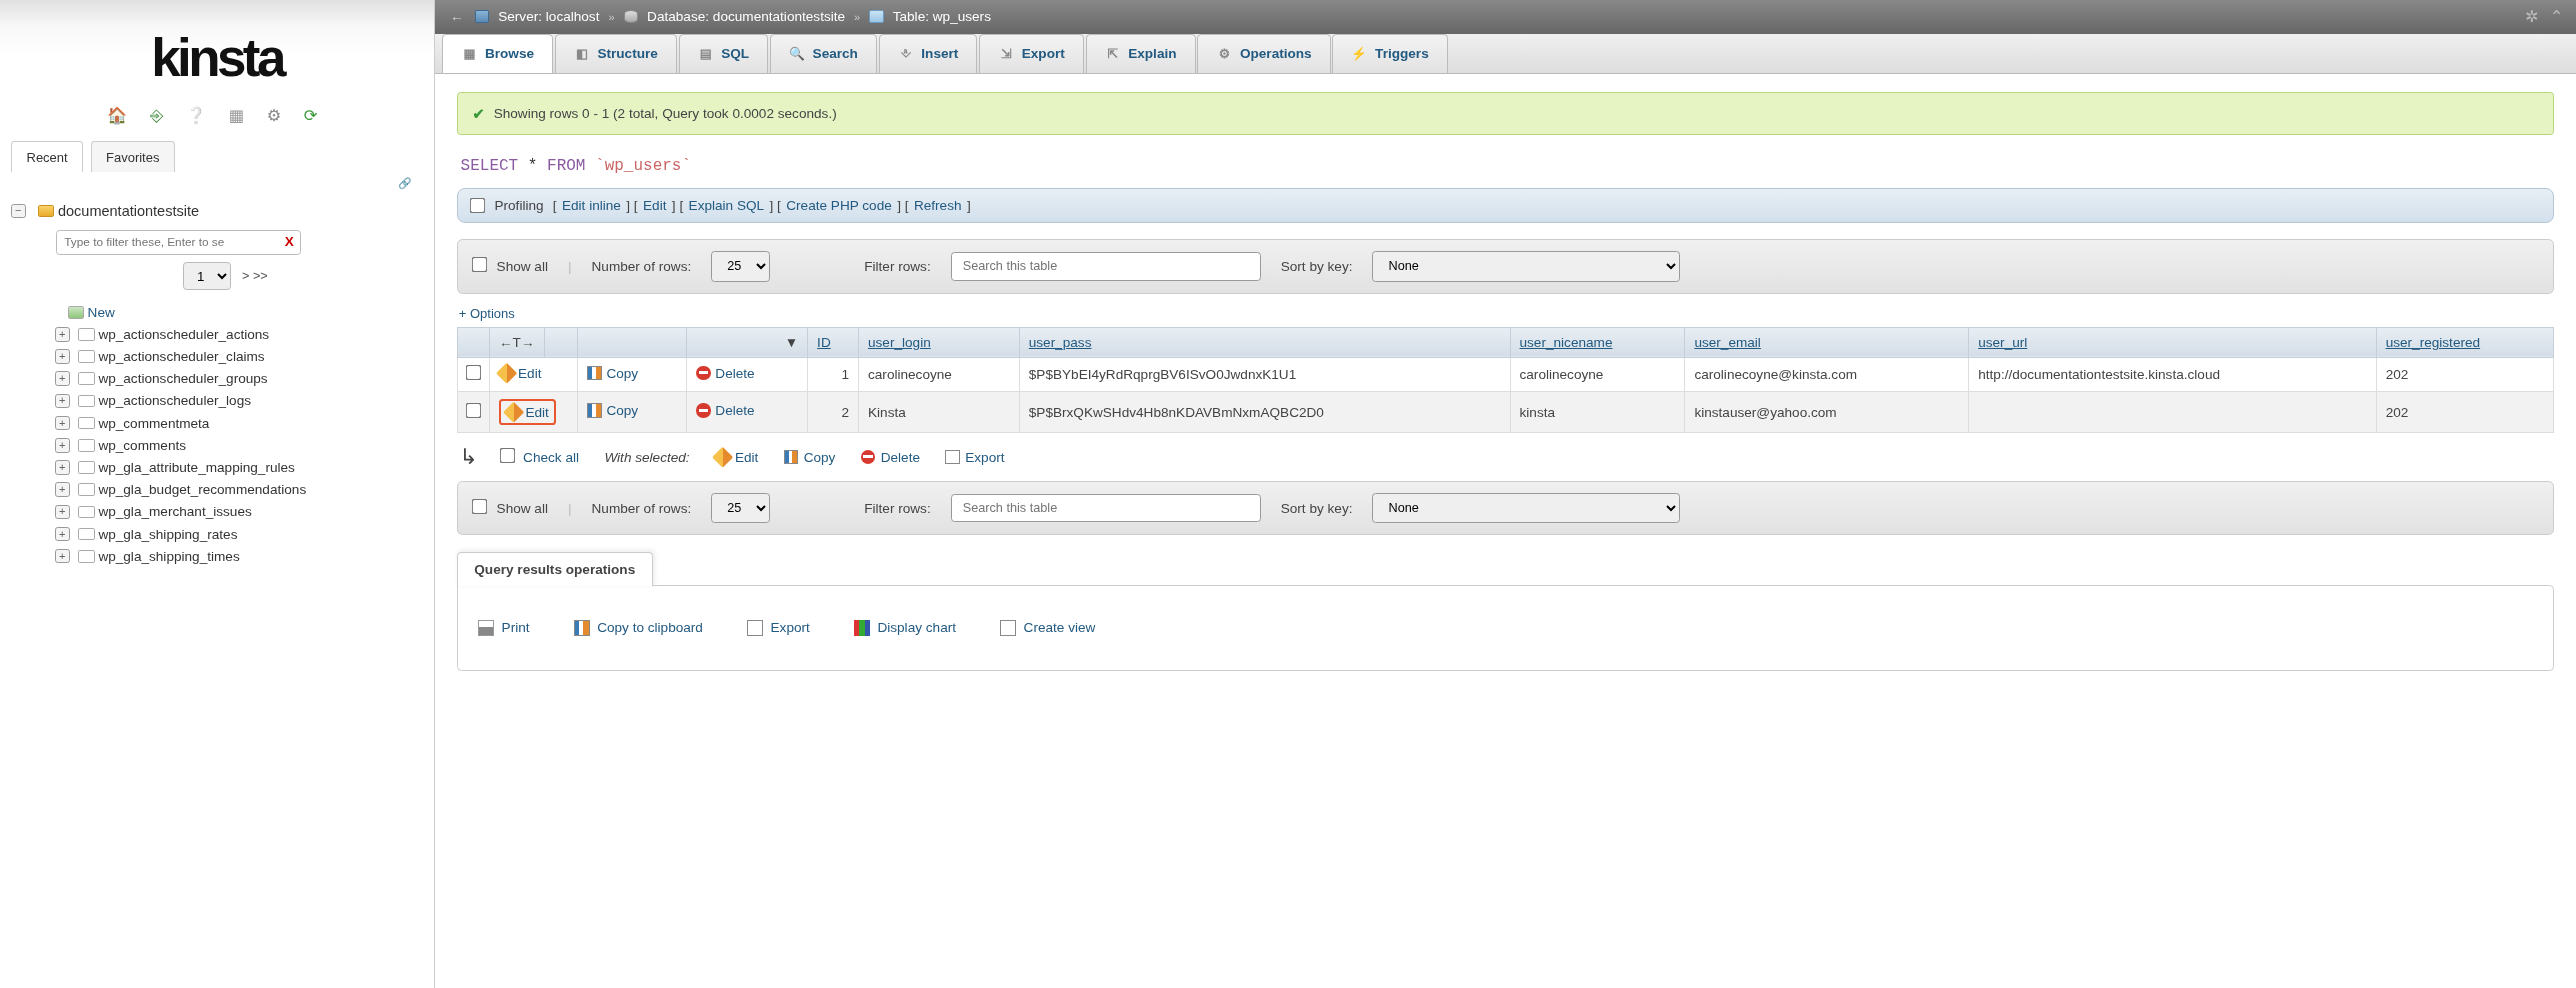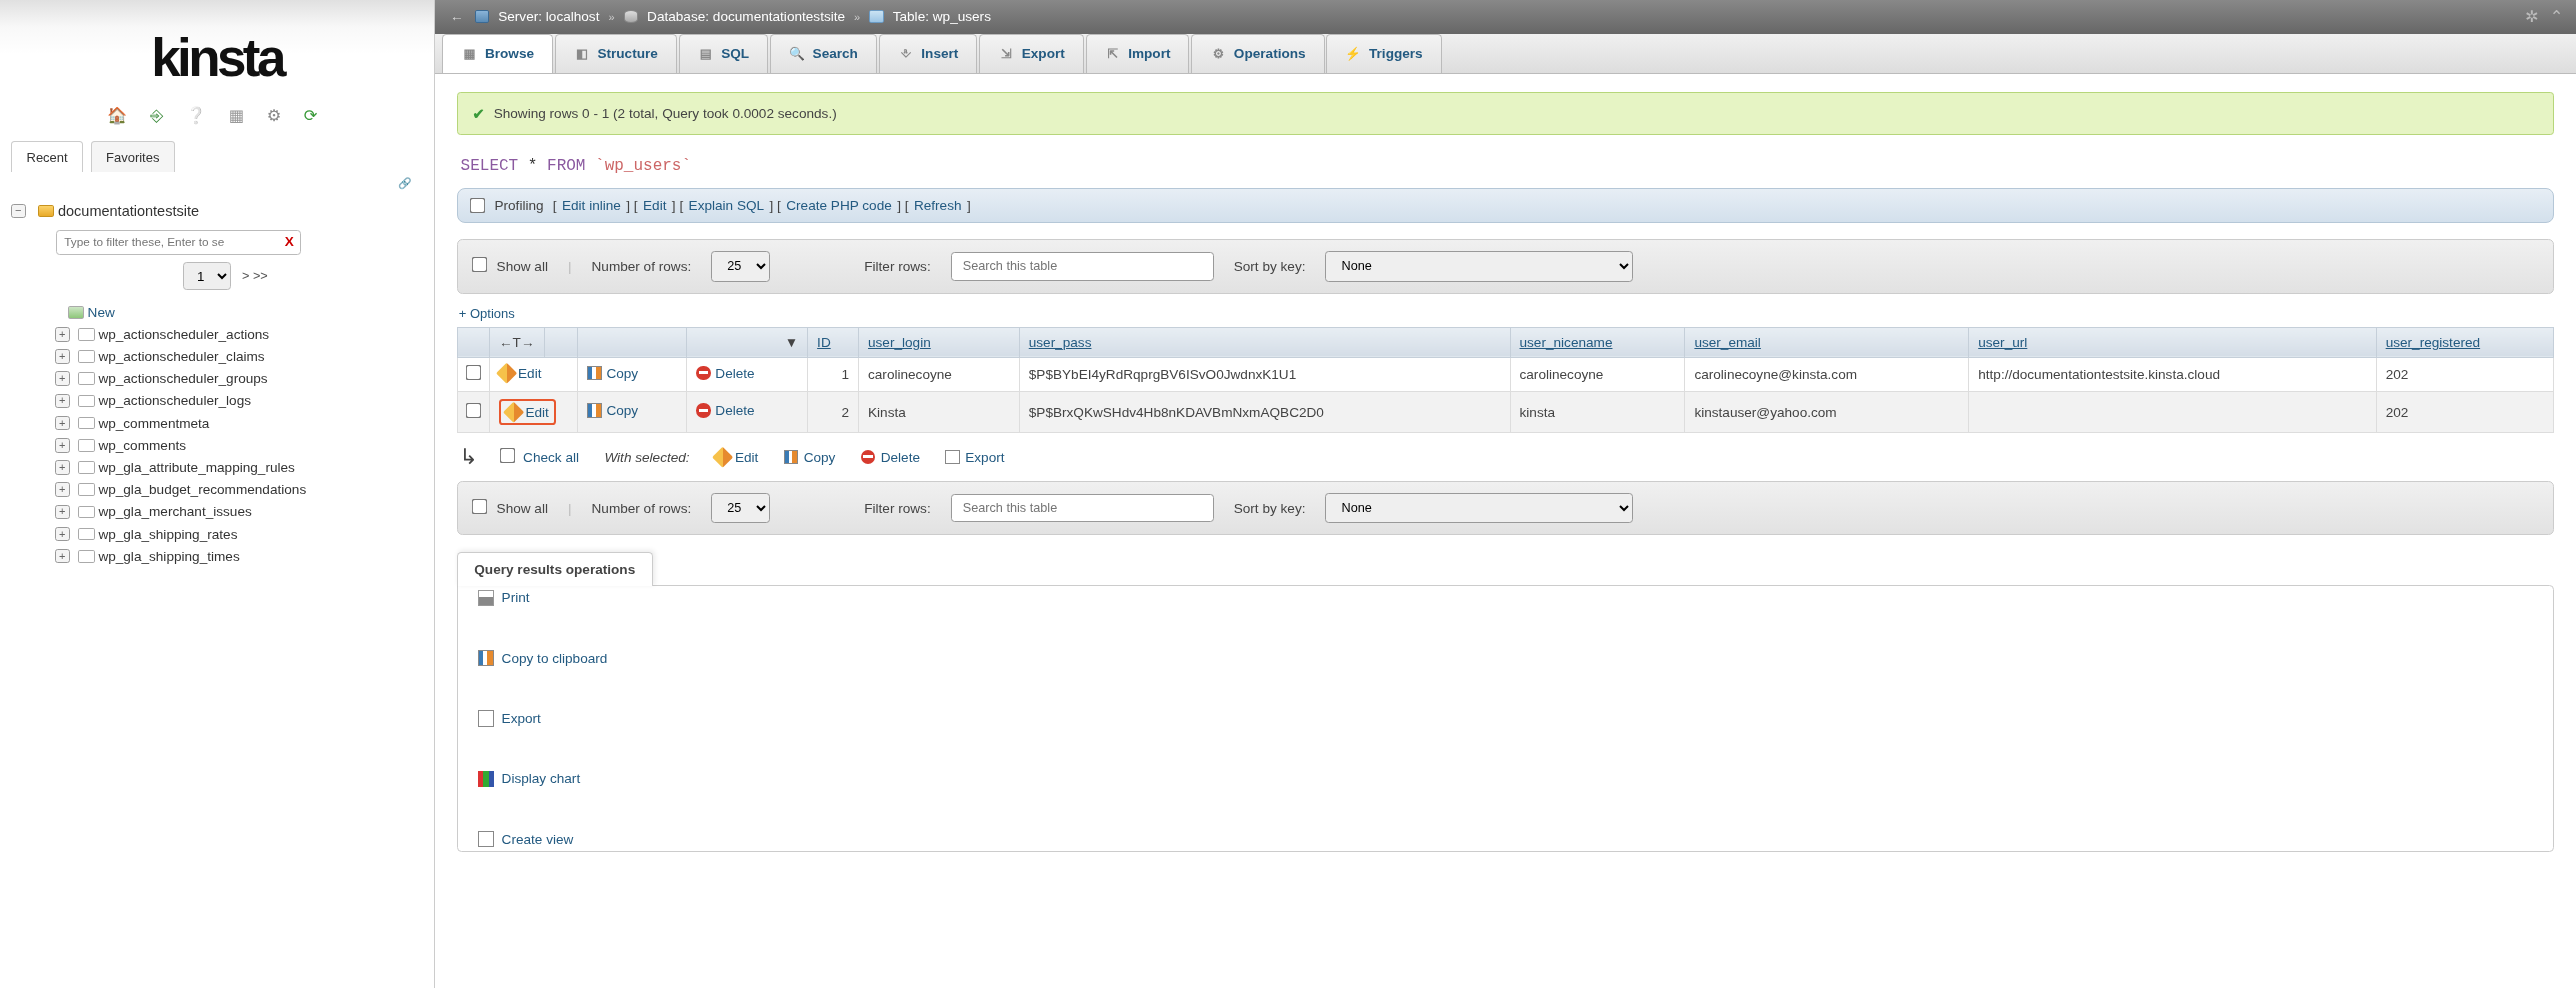--- a/index.html
+++ b/index.html
@@ -50,21 +50,21 @@
 .sql{font-family:'Courier New',monospace;font-size:16px;padding:7.3px 3.6px 12.7px;}
 .sql .kw{color:#8b5aa0;}
 .sql .op{color:#333;}
 .sql .tbl{color:#c66;}
 .querybar{background:linear-gradient(#e7eef5,#d3e0ec);border:0.9px solid #b5c7d7;border-radius:8px;padding:9px 12.7px;margin-bottom:16.3px;font-size:13.6px;display:flex;align-items:center;gap:5.4px;}
 .querybar a{color:#235a81;text-decoration:none;}
 .querybar input[type=checkbox]{transform:scale(1.2);margin-right:5.4px;}
 .controls{background:linear-gradient(#f0f0f0,#e2e2e2);border:0.9px solid #ccc;border-radius:5.4px;padding:11px 14.5px;margin-bottom:12.7px;display:flex;align-items:center;gap:20px;font-size:13.6px;}
 .controls .sep{color:#bbb;}
 .controls select,.controls input[type=text]{padding:6.3px 11px;border:0.9px solid #999;border-radius:3.6px;font-size:12.7px;}
-.controls input[type=text]{width:263px;}
+.controls input[type=text]{width:310px;}
 .controls .sortsel{width:308px;}
 .options{color:#235a81;font-size:13px;padding:0 0 5.4px 1.8px;cursor:pointer;}
 .datatable{width:100%;border-collapse:collapse;font-size:13.6px;}
 .datatable th{background:linear-gradient(#e8eef4,#d4dde6);border:0.9px solid #c5cfd9;padding:7.3px 9px;text-align:left;color:#235a81;text-decoration:underline;font-weight:400;}
 .datatable th.nolnk{text-decoration:none;color:#444;}
 .datatable td{border:0.9px solid #ddd;padding:7.3px 9px;background:#fff;}
 .datatable tr.alt td{background:#f2f2f2;}
 .datatable .act{color:#235a81;display:inline-flex;align-items:center;gap:4.5px;cursor:pointer;}
 .datatable .act.del{color:#235a81;}
 .datatable .act .ai{width:14.5px;height:14.5px;display:inline-block;}
@@ -72,21 +72,21 @@
 .copy-i{background:linear-gradient(90deg,#3a7bb5 30%,#fff 30%,#fff 60%,#e68a2e 60%);border:0.9px solid #888;}
 .del-i{background:#d63a2e;border-radius:50%;position:relative;}
 .del-i::after{content:"";position:absolute;left:2.7px;right:2.7px;top:5.4px;height:2.7px;background:#fff;}
 .highlight{border:2.7px solid #e8572e;border-radius:3.6px;padding:3.6px 5.4px !important;}
 .bulkrow{padding:12.7px 3.6px;display:flex;align-items:center;gap:25.4px;font-size:13.6px;}
 .bulkrow .arrow-u{font-size:18px;transform:scale(1.2);}
 .bulkrow a{color:#235a81;text-decoration:none;display:inline-flex;align-items:center;gap:5.4px;}
 .bulkrow .wsl{font-style:italic;}
 .qro-box{margin-top:16.3px;}
 .qro-tab{display:inline-block;background:#fff;border:0.9px solid #ccc;border-bottom:none;border-radius:4.5px 4.5px 0 0;padding:9px 16.3px;font-weight:700;font-size:13.6px;box-shadow:1.8px -1.8px 5.4px rgba(0,0,0,.08);}
-.qro-body{border:0.9px solid #ccc;border-radius:0 4.5px 4.5px 4.5px;padding:4px 20px;display:flex;gap:44px;margin-top:-0.9px;flex-direction:column;}
+.qro-body{border:0.9px solid #ccc;border-radius:0 4.5px 4.5px 4.5px;padding:34px 20px;display:flex;gap:44px;margin-top:-0.9px;}
 .qro-body a{color:#235a81;text-decoration:none;display:inline-flex;align-items:center;gap:7.3px;font-size:13.6px;}
 .qro-body .qi{width:16.3px;height:16.3px;display:inline-block;}
 </style>
 </head>
 <body>
 
 <div class="app">
 
   <div class="sidebar">
     <div class="logo-block">
@@ -231,21 +231,21 @@
         <div class="mt">
           <span class="mi" style="text-align:center;font-size:12.7px;color:#888">⎀</span>
           <span>Insert</span>
         </div>
         <div class="mt">
           <span class="mi" style="text-align:center;font-size:12.7px;color:#888">⇲</span>
           <span>Export</span>
         </div>
         <div class="mt">
           <span class="mi" style="text-align:center;font-size:12.7px;color:#888">⇱</span>
-          <span>Import</span>
+          <span>Explain</span>
         </div>
         <div class="mt">
           <span class="mi" style="text-align:center;font-size:12.7px;color:#888">⚙</span>
           <span>Operations</span>
         </div>
         <div class="mt">
           <span class="mi" style="text-align:center;font-size:12.7px;color:#888">⚡</span>
           <span>Triggers</span>
         </div>
       </div>

